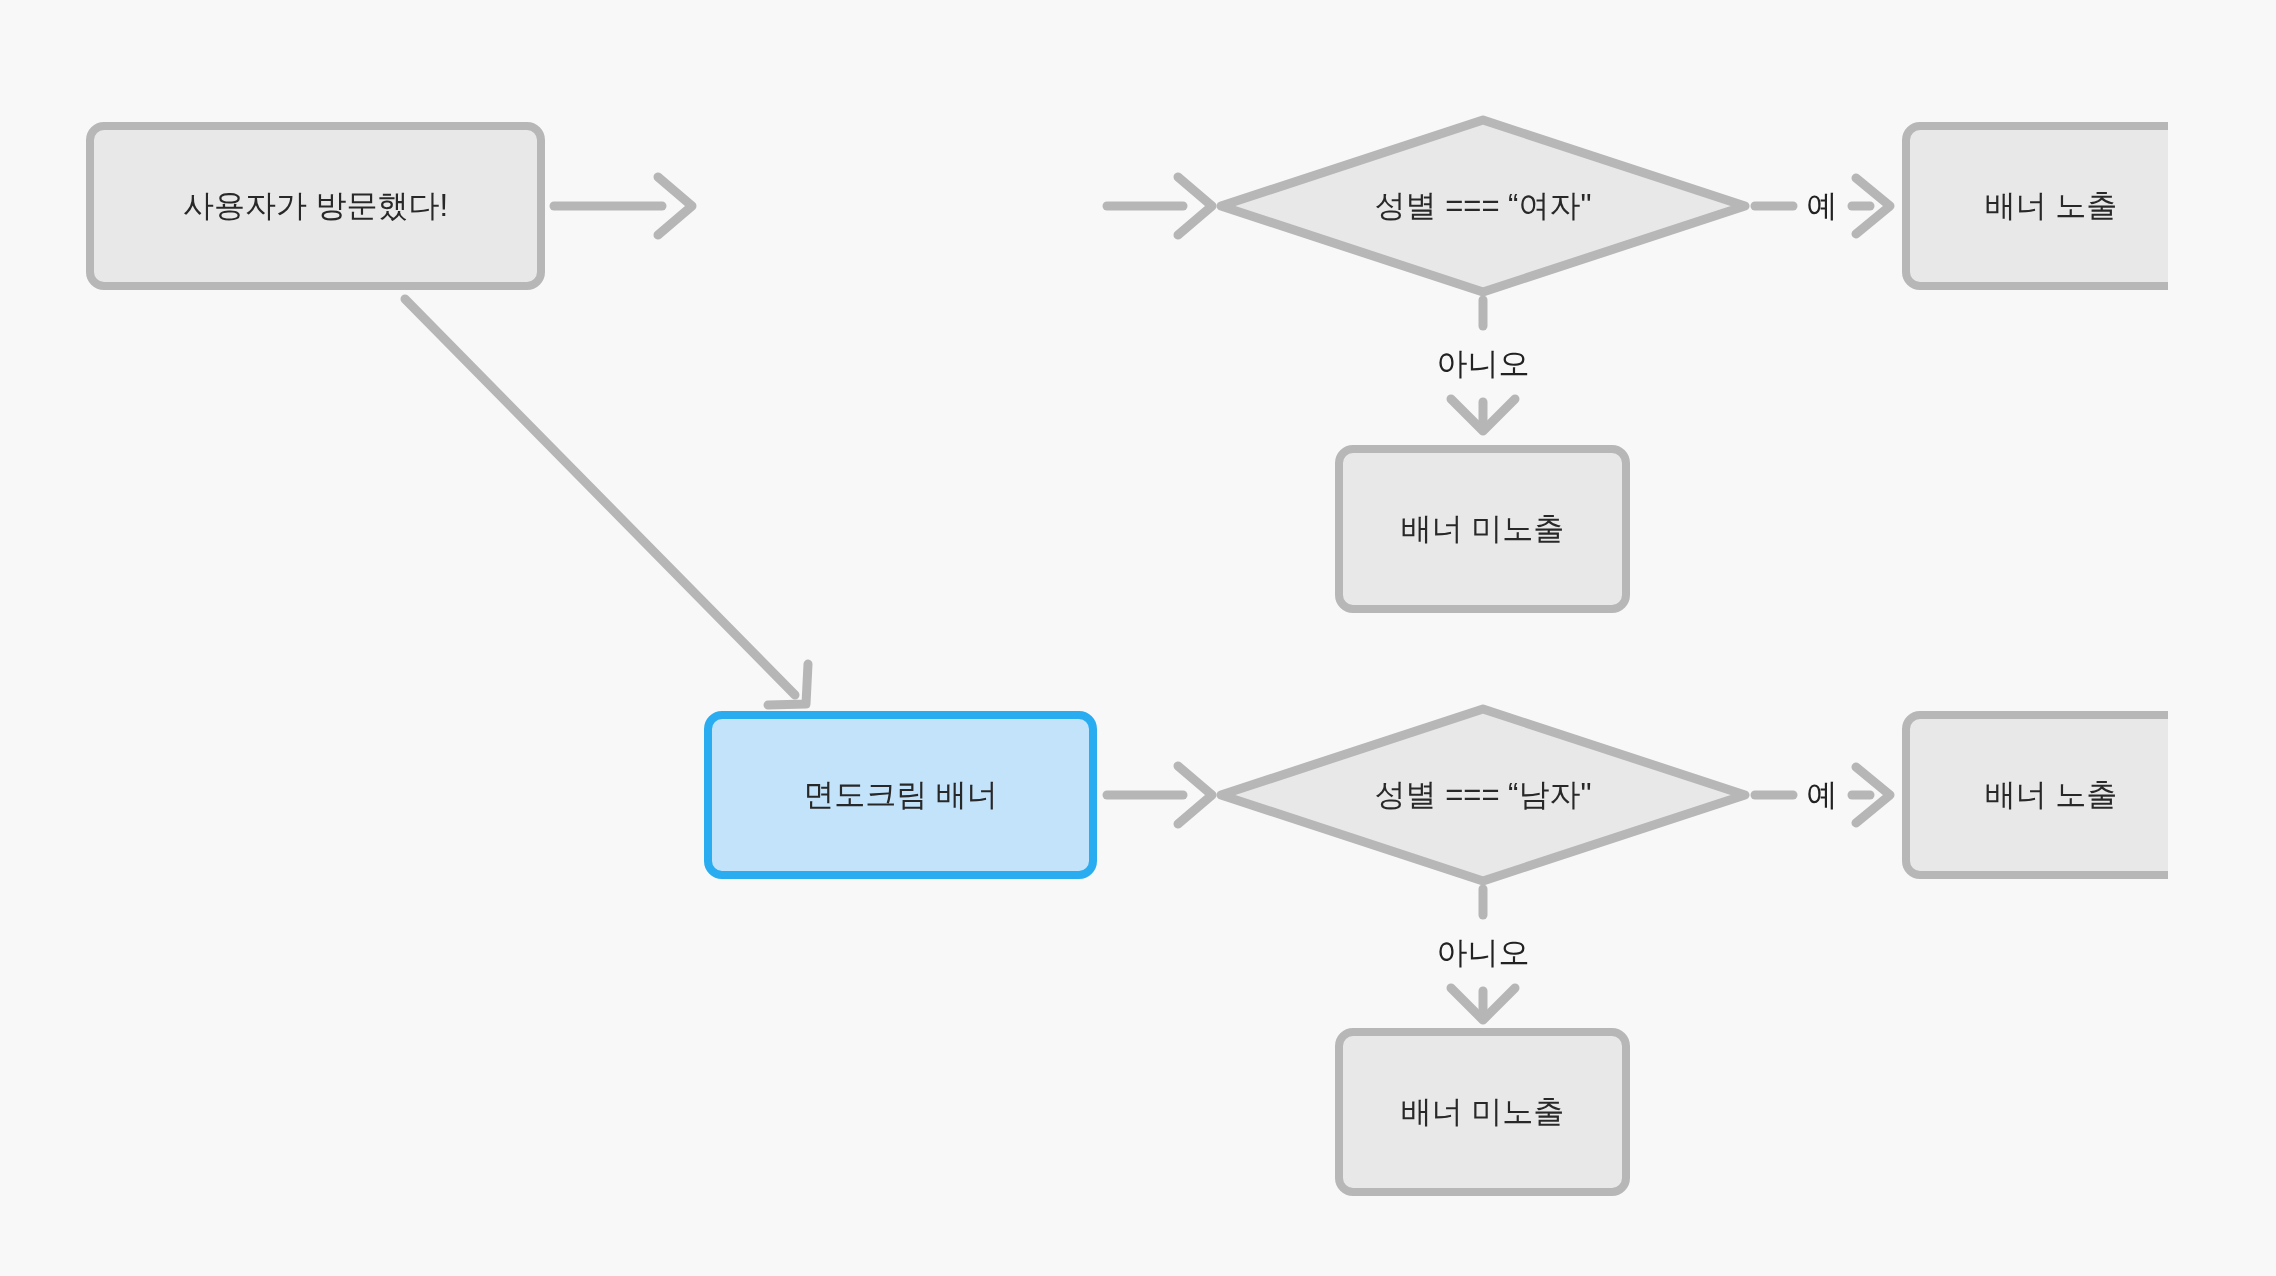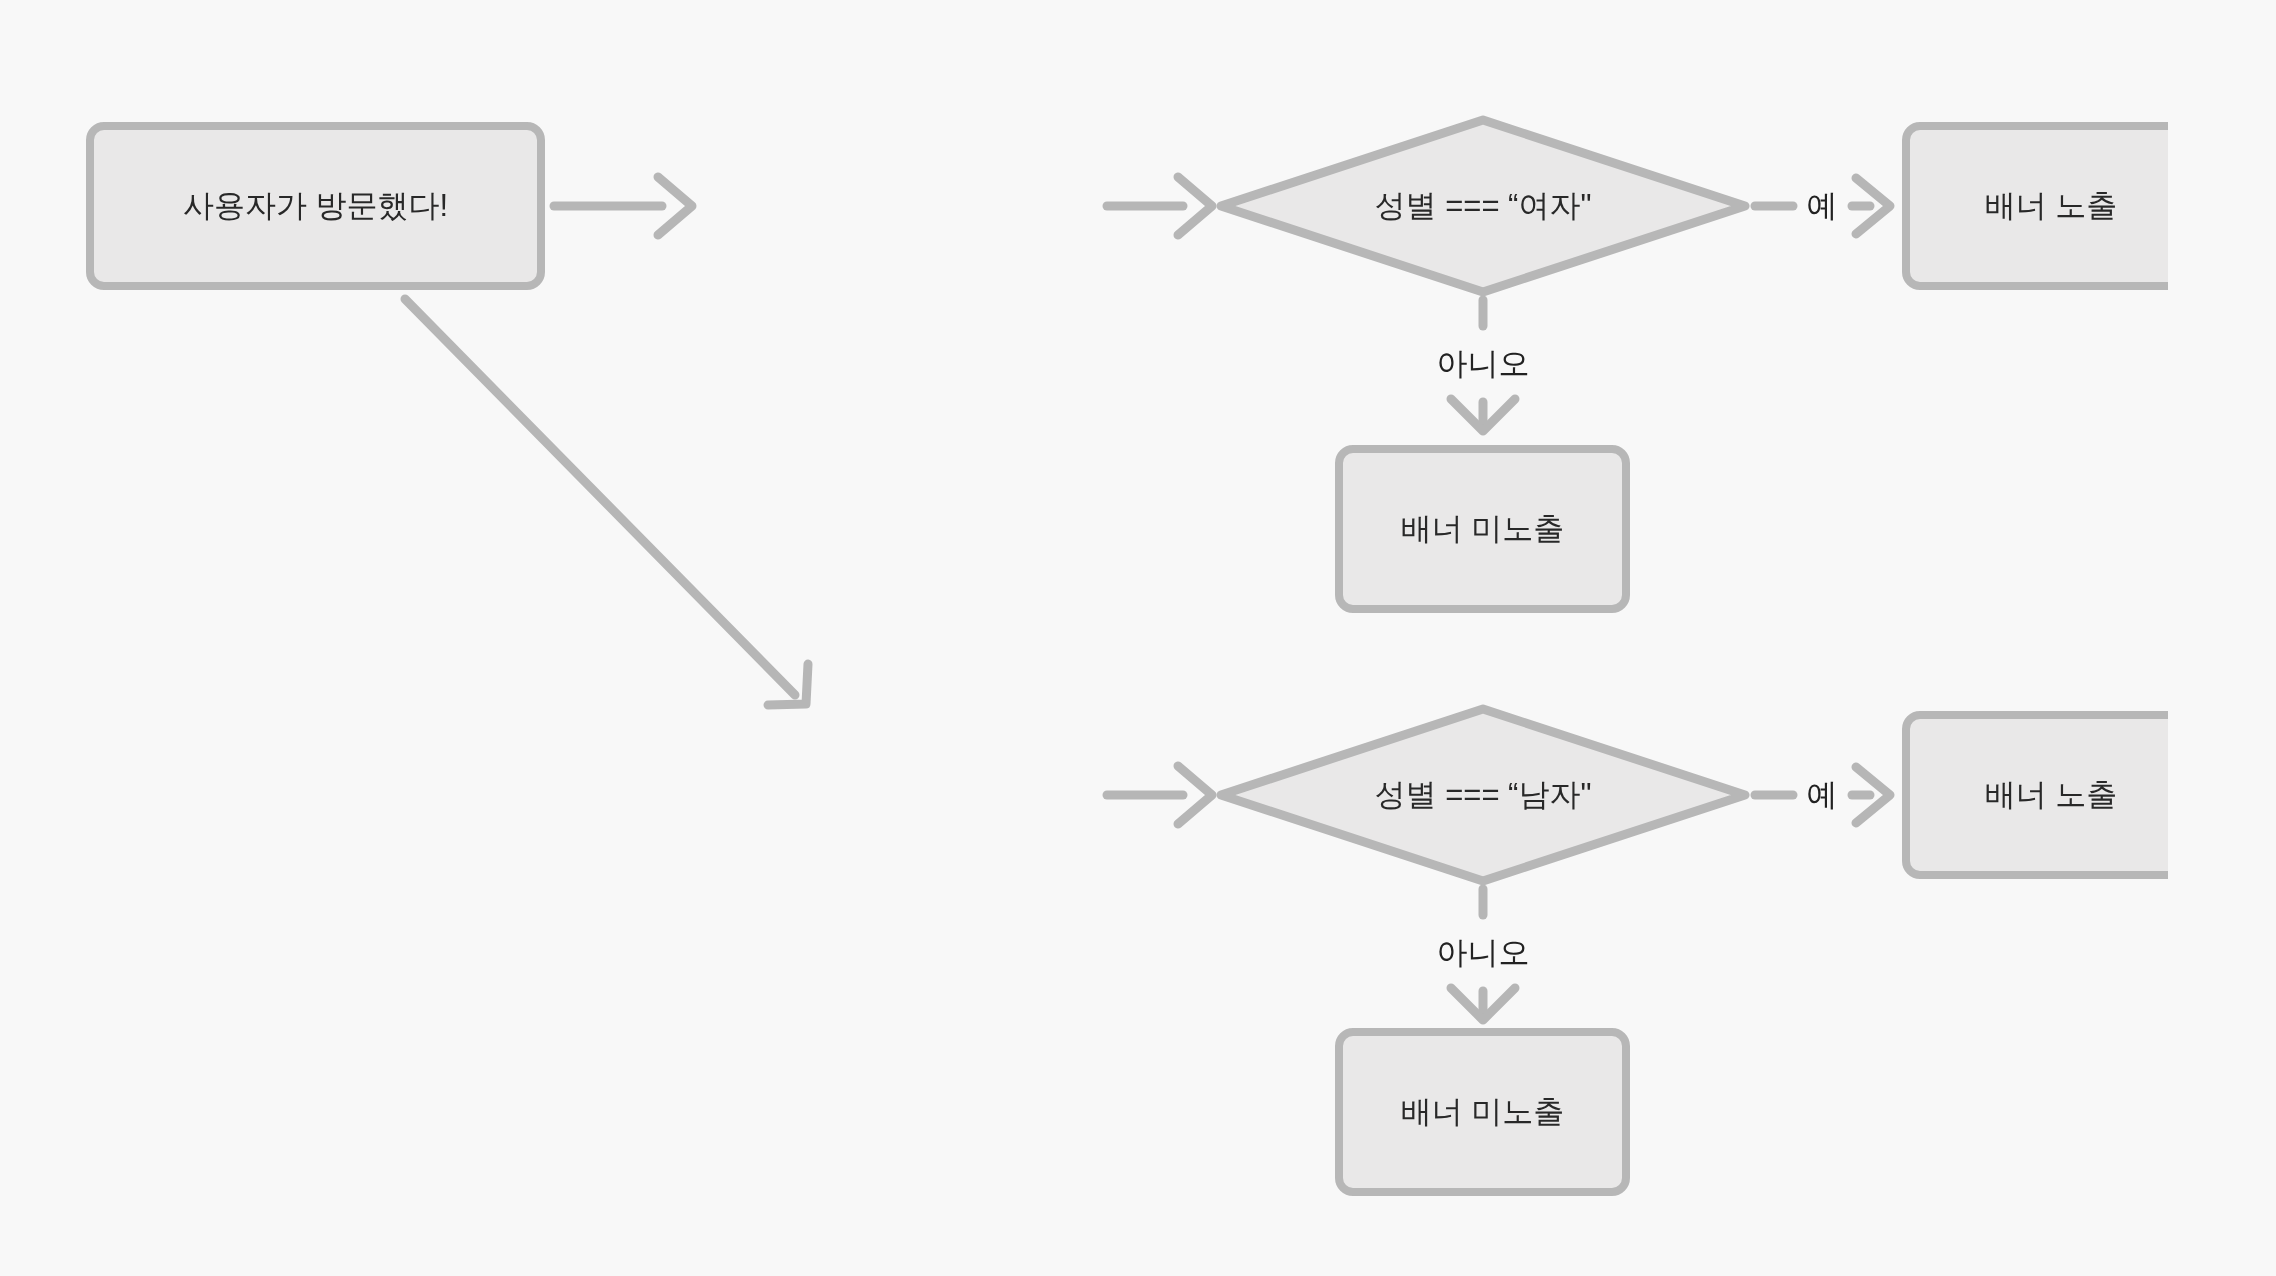--- a/index.html
+++ b/index.html
@@ -77,20 +77,23 @@
 
 
   <div class="node rect" style="left:1902px;top:122px;width:298px;height:168px;">
     <span>배너 노출</span>
   </div>
 
   <div class="node rect" style="left:1335px;top:445px;width:295px;height:168px;">
     <span>배너 미노출</span>
   </div>
 
+  <div class="node rect blue" style="left:704px;top:711px;width:393px;height:168px;">
+    <span>면도크림 배너</span>
+  </div>
 
   <div class="node rect" style="left:1902px;top:711px;width:298px;height:168px;">
     <span>배너 노출</span>
   </div>
 
   <div class="node rect" style="left:1335px;top:1028px;width:295px;height:168px;">
     <span>배너 미노출</span>
   </div>
 
   <div class="node diamond-label" style="left:1221px;top:120px;width:524px;height:172px;">

